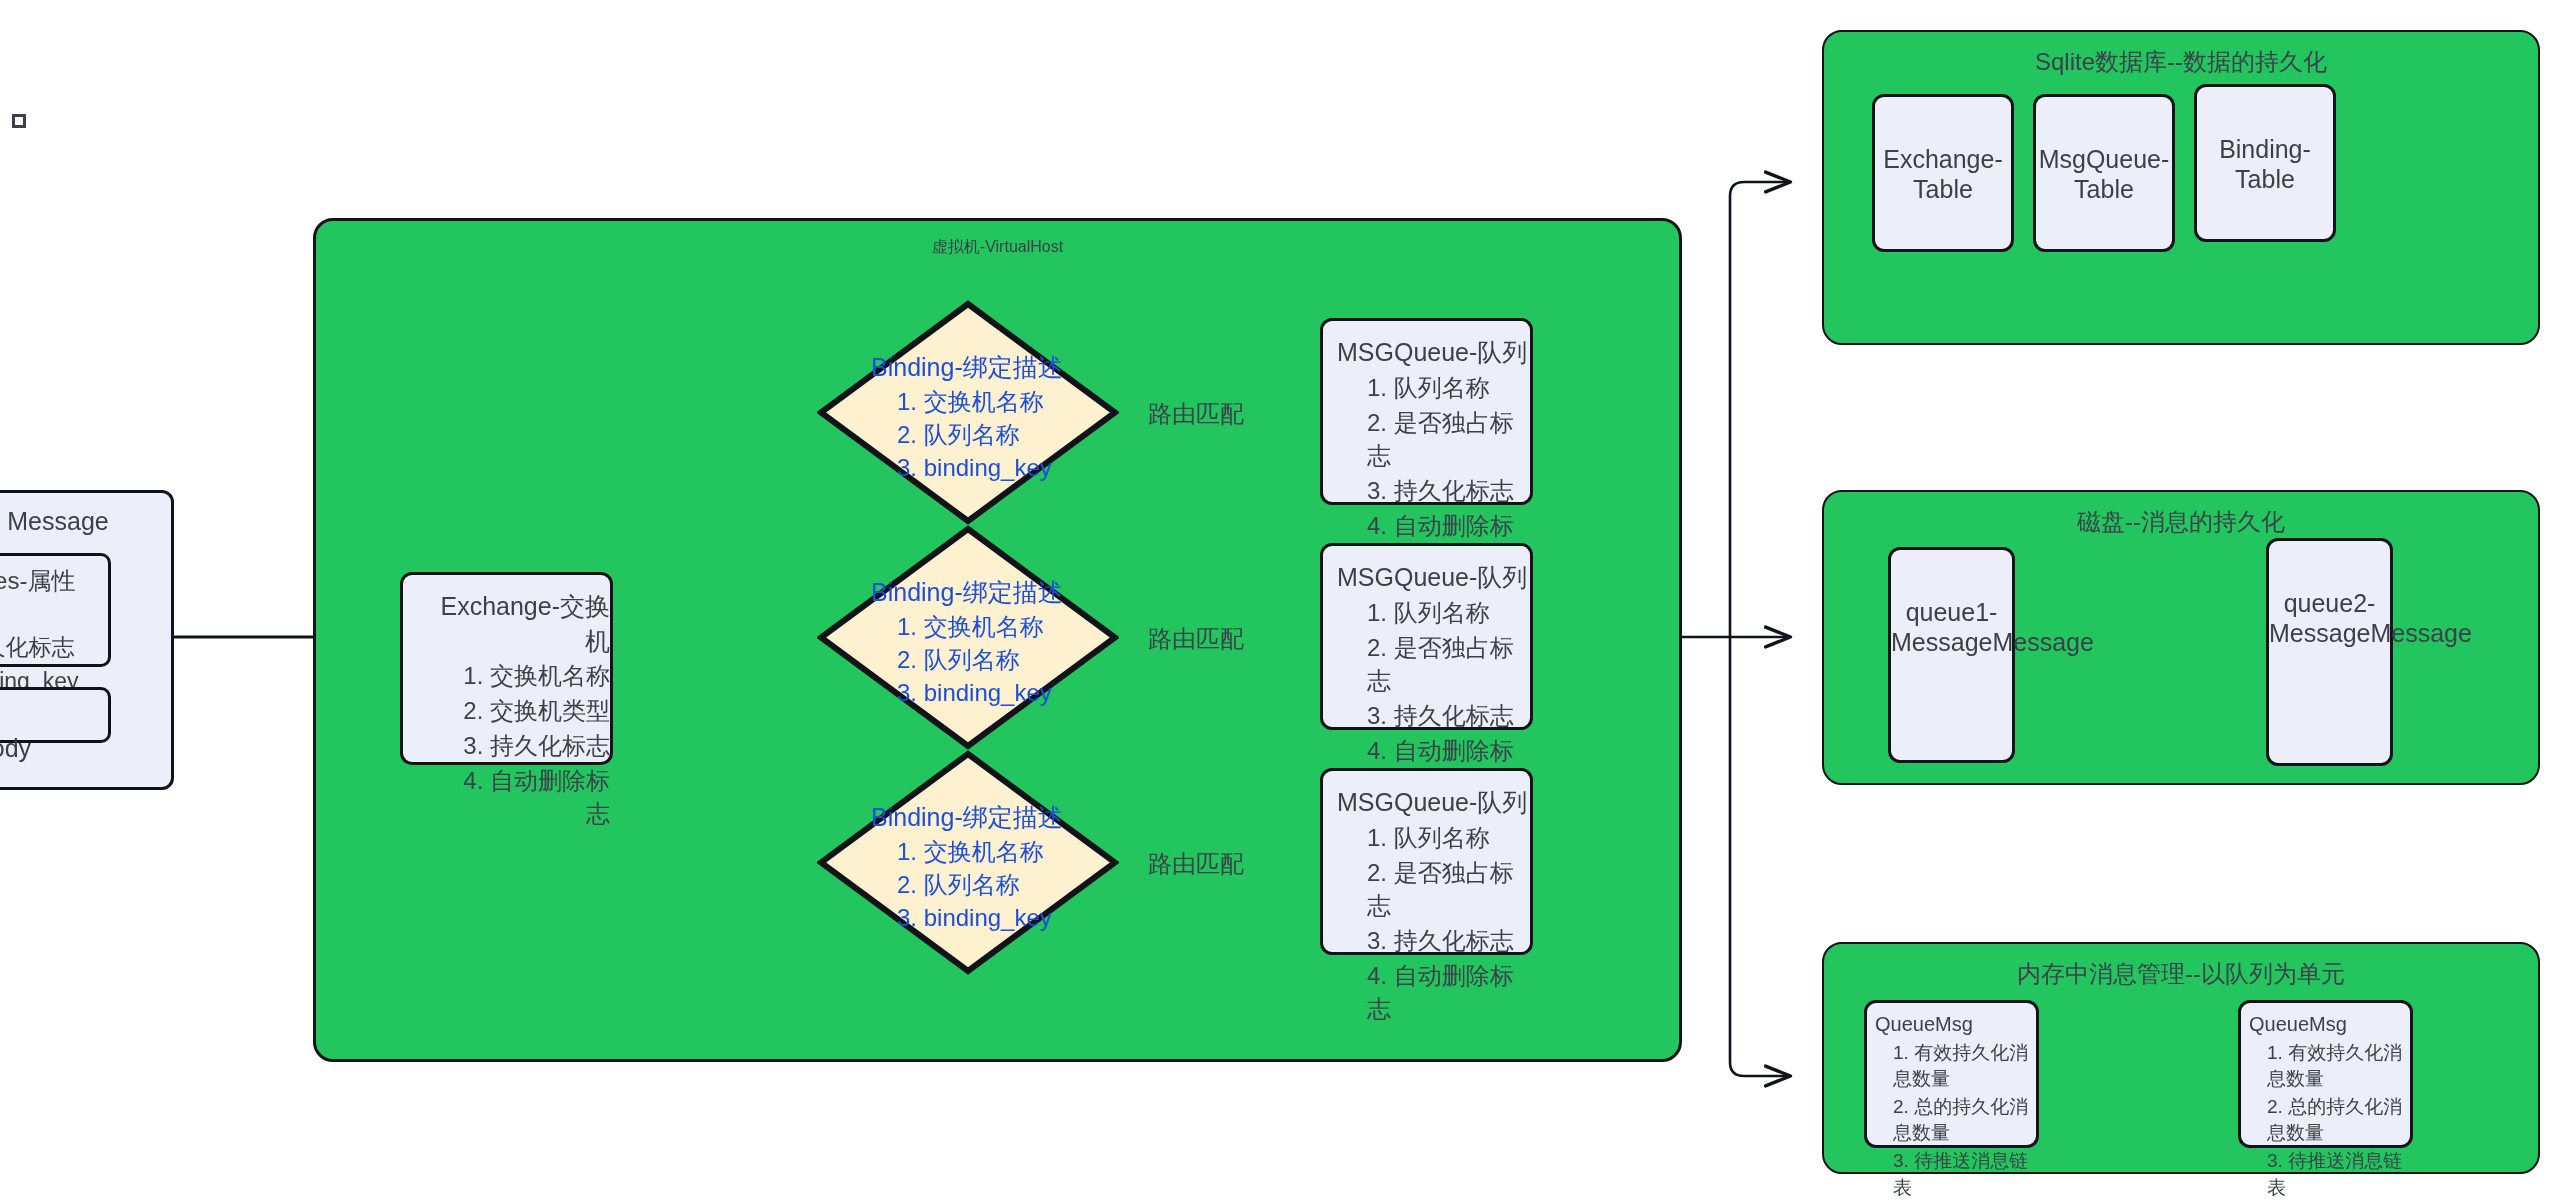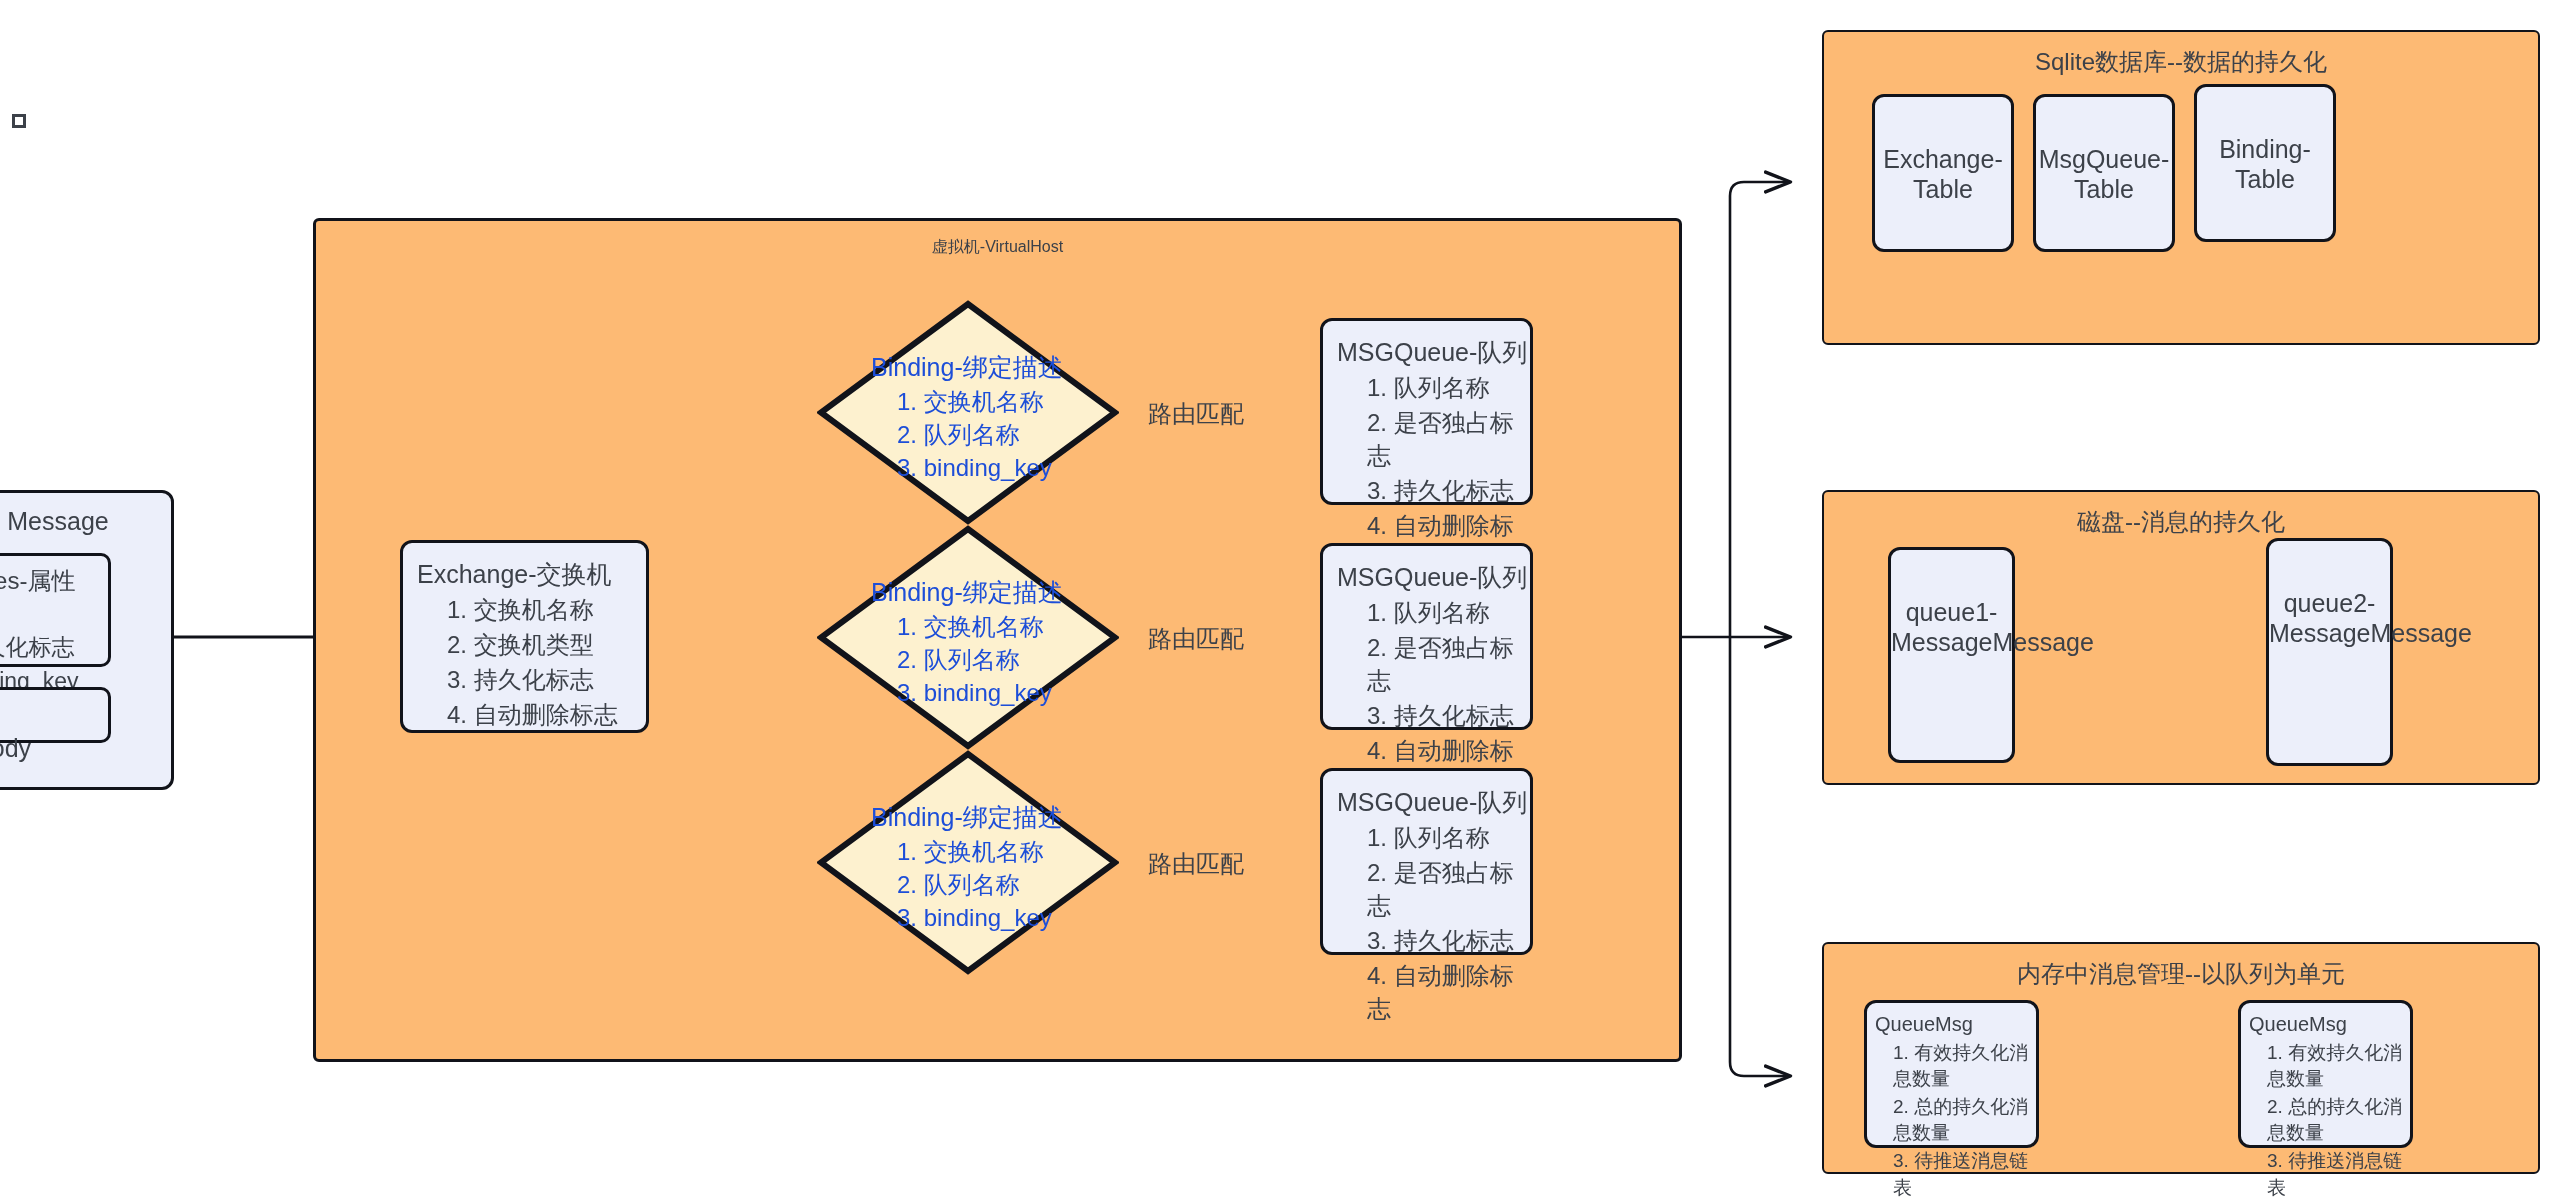--- a/index.html
+++ b/index.html
@@ -36,23 +36,23 @@
   .node-title {
     text-align: center;
     font-size: 25px;
     line-height: 1.18;
     color: #3c4149;
     white-space: pre-line;
   }
   .container-box {
     position: absolute;
     box-sizing: border-box;
-    background: #fdba74;
+    background: #22c55e;
     border: 2.5px solid #11131a;
-    border-radius: 6px;
+    border-radius: 20px;
   }
   .container-title {
     position: absolute;
     left: 0;
     right: 0;
     top: 14px;
     text-align: center;
     font-size: 24px;
     color: #3c4149;
   }
@@ -209,21 +209,21 @@
 
     <div class="inner-box" style="left:-48px; top:194px; width:214px; height:56px; padding-top:12px; border-radius:10px;">
       <span>body</span>
     </div>
   </div>
 
   <div class="container-box" style="left:313px; top:218px; width:1369px; height:844px; border-width:3px;">
     <div class="vh-title">虚拟机-VirtualHost</div>
   </div>
 
-  <div class="list-node" style="left:400px; top:540px; width:249px; height:193px;">
+  <div class="list-node" style="left:400px; top:572px; width:213px; height:193px;text-align:right;">
     <div class="hd">Exchange-交换机</div>
     <ol>
       <li>交换机名称</li>
       <li>交换机类型</li>
       <li>持久化标志</li>
       <li>自动删除标志</li>
     </ol>
   </div>
 
   <div class="diamond" style="left:817px; top:300px; width:302px; height:225px;">

